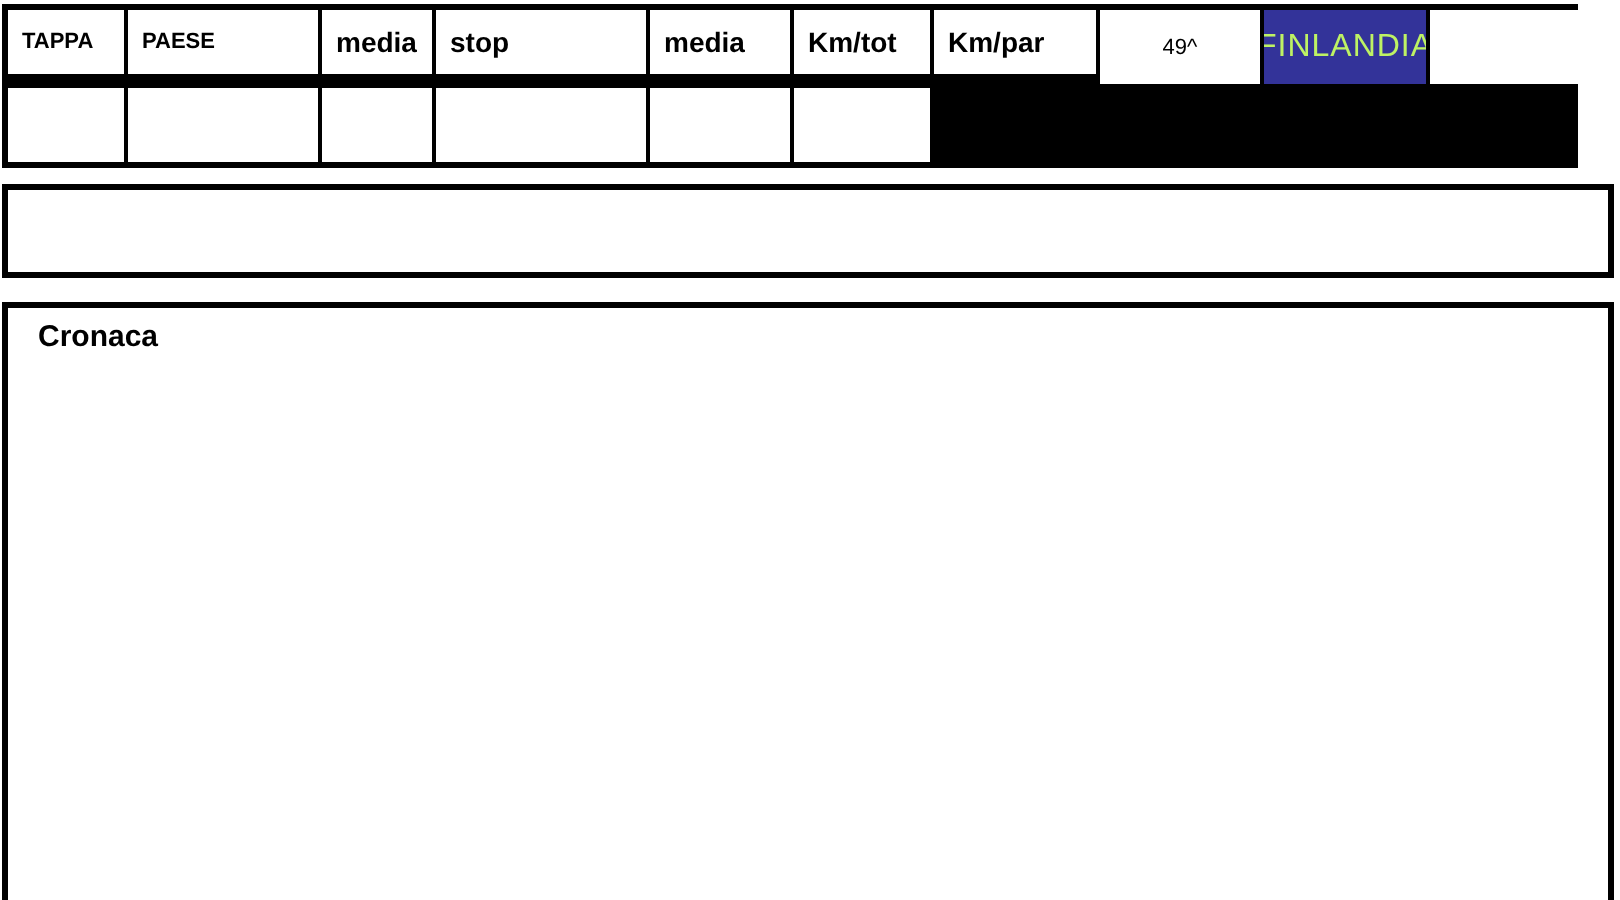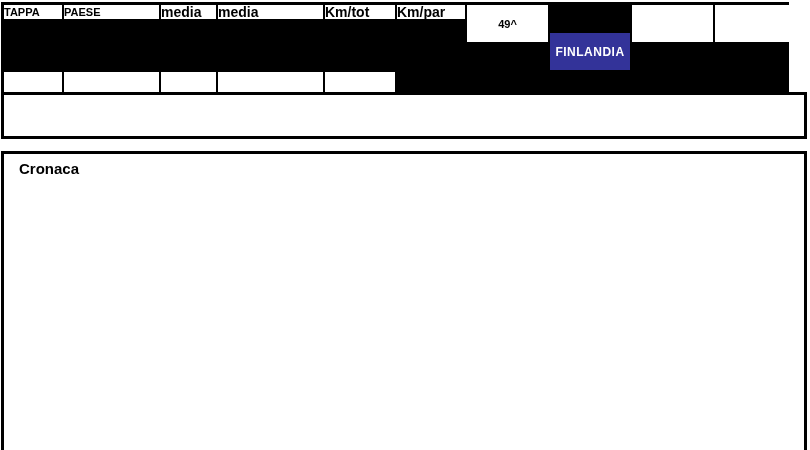--- a/index.html
+++ b/index.html
@@ -31,40 +31,40 @@
     gap: 2px;
   }
   .cell {
     background: #ffffff;
     display: flex;
     align-items: center;
     overflow: hidden;
     white-space: nowrap;
   }
   .th {
-    height: 14px;
+    height: 32px;
+    padding-left: 7px;
     font-weight: bold;
     font-size: 14px;
     justify-content: flex-start;
   }
   .th.small {
     font-size: 11px;
   }
   .td {
     height: 37px;
     justify-content: center;
-    font-weight: bold;
+    font-weight: normal;
     font-size: 11px;
   }
   .td.paese {
     background: #333399;
-    color: #ffffff;
-    font-size: 12px;
+    color: #bef264;
+    font-size: 16px;
     letter-spacing: 0.5px;
-    margin-top: 28px;
   }
 
   
   .notes-box {
     position: absolute;
     left: 1px;
     top: 92px;
     width: 800px;
     height: 41px;
     border: 3px solid #000000;
@@ -90,20 +90,21 @@
 </head>
 <body>
 
 <div class="page">
 
   <div class="stats-table">
 
     <div class="cell th small">TAPPA</div>
     <div class="cell th small">PAESE</div>
     <div class="cell th">media</div>
+    <div class="cell th">stop</div>
     <div class="cell th">media</div>
     <div class="cell th">Km/tot</div>
     <div class="cell th">Km/par</div>
 
     <div class="cell td">49^</div>
     <div class="cell td paese">FINLANDIA</div>
     <div class="cell td"></div>
     <div class="cell td"></div>
     <div class="cell td"></div>
     <div class="cell td"></div>

